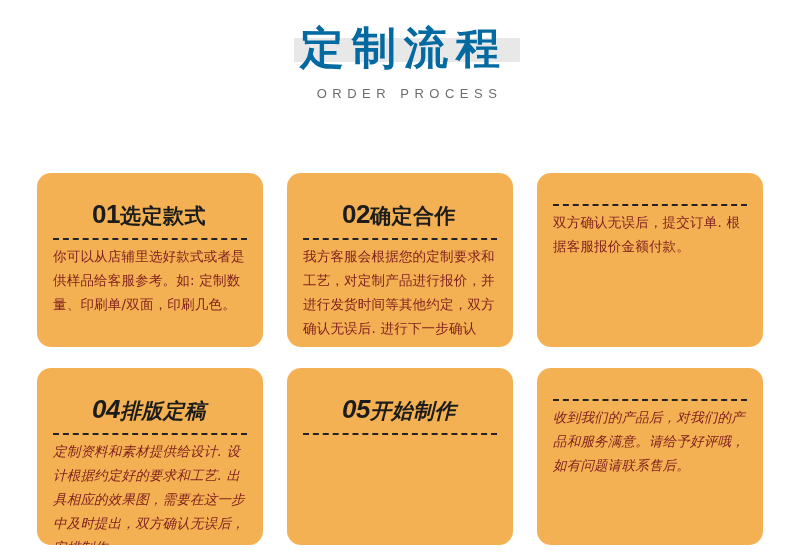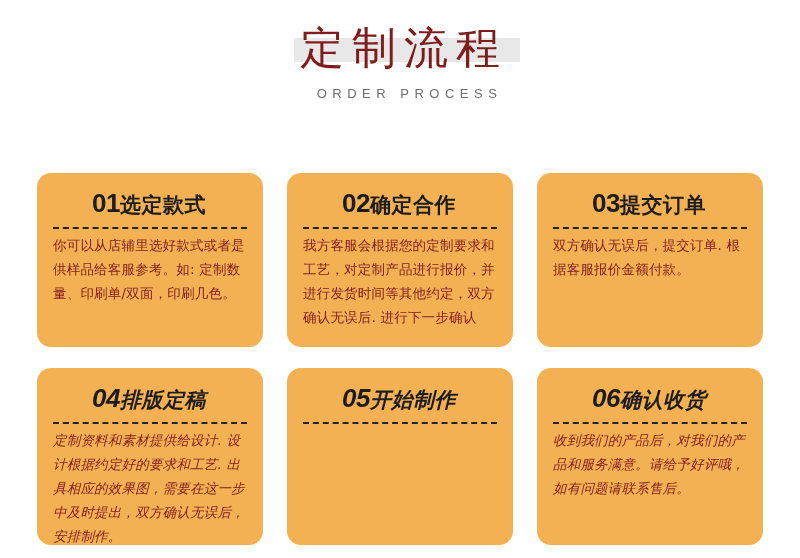--- a/index.html
+++ b/index.html
@@ -43,23 +43,23 @@
     top: 38px;
     width: 226px;
     height: 24px;
     background: #e8e8e8;
   }
   .title-text {
     position: relative;
     display: inline-block;
     font-family: "DejaVu Sans", "Liberation Sans", sans-serif;
     font-size: 44px;
-    font-weight: 400;
+    font-weight: 700;
     letter-spacing: 8px;
-    color: #7f1d1d;
+    color: #0369a1;
     padding-left: 8px;
     line-height: 52px;
   }
   .subtitle {
     position: absolute;
     left: 0;
     top: 86px;
     width: 800px;
     text-align: center;
     font-family: "Liberation Sans", "DejaVu Sans", sans-serif;
@@ -84,21 +84,21 @@
   }
   .row.row-1 { height: 174px; }
   .row.row-2 { margin-top: 21px; height: 177px; font-style: italic; }
 
   .card {
     position: relative;
     width: 226px;
     background: #f3b154;
     border-radius: 14px;
     box-sizing: border-box;
-    padding: 15px 16px 10px 16px;
+    padding: 26px 16px 10px 16px;
     overflow: hidden;
   }
 
   .card-title {
     text-align: center;
     color: #1c1c1c;
     line-height: 30px;
     white-space: nowrap;
     padding-right: 2px;
   }
@@ -159,23 +159,20 @@
 
       <div class="card">
         <div class="card-title">
           <span class="card-num">02</span><span class="card-name">确定合作</span>
         </div>
         <hr class="divider">
         <div class="card-body">我方客服会根据您的定制要求和工艺，对定制产品进行报价，并进行发货时间等其他约定，双方确认无误后. 进行下一步确认</div>
       </div>
 
       <div class="card">
-        <div class="card-title">
-          <span class="card-num">03</span><span class="card-name">提交订单</span>
-        </div>
         <hr class="divider">
         <div class="card-body">双方确认无误后，提交订单. 根据客服报价金额付款。</div>
       </div>
 
     </div>
 
     <div class="row row-2">
 
       <div class="card">
         <div class="card-title">
@@ -186,23 +183,20 @@
       </div>
 
       <div class="card">
         <div class="card-title">
           <span class="card-num">05</span><span class="card-name">开始制作</span>
         </div>
         <hr class="divider">
       </div>
 
       <div class="card">
-        <div class="card-title">
-          <span class="card-num">06</span><span class="card-name">确认收货</span>
-        </div>
         <hr class="divider">
         <div class="card-body">收到我们的产品后，对我们的产品和服务满意。请给予好评哦，如有问题请联系售后。</div>
       </div>
 
     </div>
 
   </div>
 </div>
 
 </body></html>

